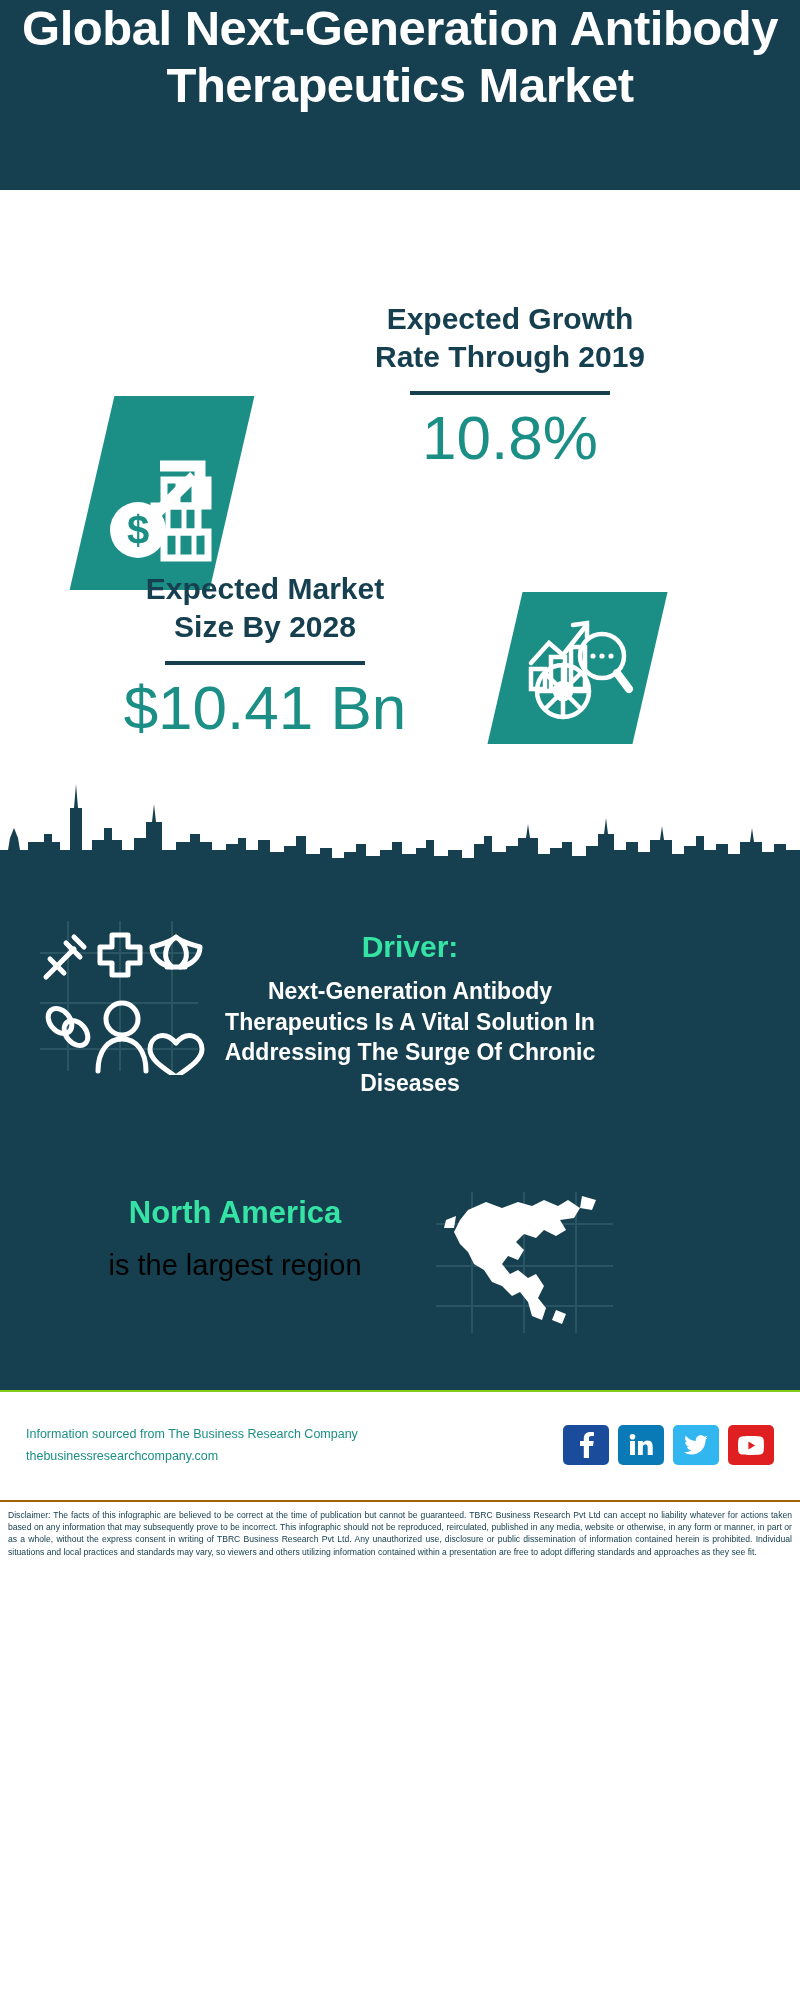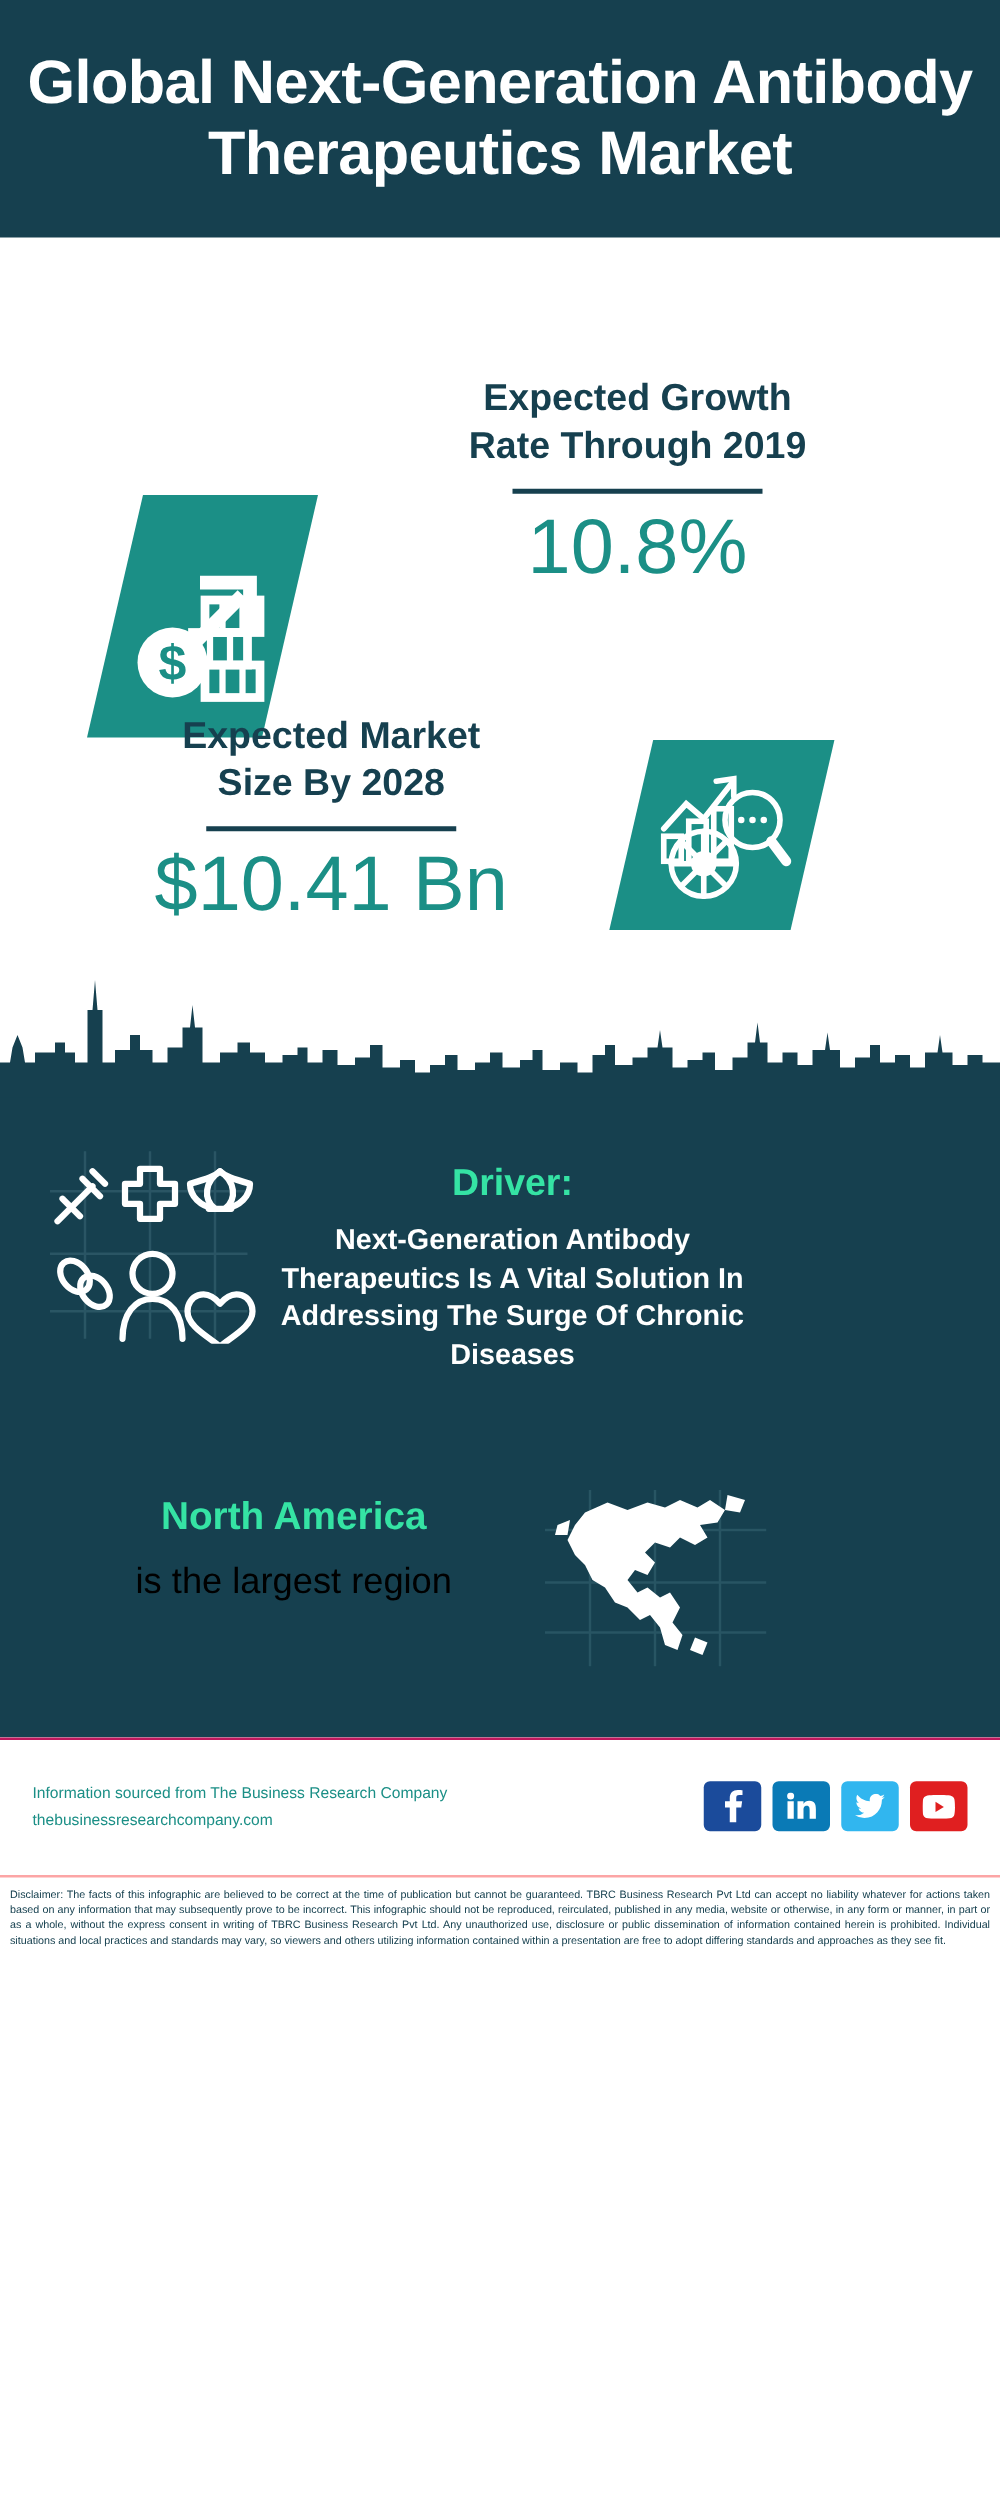--- a/index.html
+++ b/index.html
@@ -9,21 +9,21 @@
     background:#ffffff;
     overflow:hidden;
     position:relative;
   }
   .page{position:relative;width:800px;height:2000px;overflow:hidden;}
 
   
   .header{
     position:absolute;left:0;top:0;width:800px;height:190px;
     background:#16404f;
-    display:flex;align-items:center;justify-content:center;
+    display:flex;align-items:flex-start;justify-content:center;
     box-sizing:border-box;padding:0 14px;
   }
   .header h1{
     margin:0;color:#ffffff;text-align:center;
     font-size:49px;line-height:1.16;font-weight:bold;
     letter-spacing:-0.5px;
   }
 
   
   .white-area{
@@ -88,21 +88,21 @@
   .region-sub{
     color:#000000;font-size:29px;line-height:1.26;margin:1px;
   }
 
   .med-icons{position:absolute;left:30px;top:915px;width:175px;height:160px;}
   .map-box{position:absolute;left:432px;top:1190px;width:185px;height:145px;}
 
   
   .footer{
     position:absolute;left:0;top:1390px;width:800px;height:110px;
-    background:#ffffff;border-top:2px solid #be185d;
+    background:#ffffff;border-top:2px solid #84cc16;
     box-sizing:border-box;
   }
   .footer-inner{
     position:absolute;left:0;top:0;width:800px;height:106px;
     display:flex;align-items:center;justify-content:space-between;
     padding:0 26px;box-sizing:border-box;
   }
   .src-lines{display:flex;flex-direction:column;gap:7px;}
   .src-line{color:#1b8f86;font-size:12.5px;line-height:1.2;}
   .socials{display:flex;gap:9px;align-items:center;}
@@ -111,21 +111,21 @@
     display:flex;align-items:center;justify-content:center;
     color:#fff;font-weight:bold;
   }
   .s-fb{background:#1b4b9b;}
   .s-li{background:#0a7ab6;}
   .s-tw{background:#31b6ef;}
   .s-yt{background:#e01f20;}
 
   .disclaimer{
     position:absolute;left:0;top:1500px;width:800px;height:500px;
-    background:#ffffff;border-top:2px solid #fca5a5;
+    background:#ffffff;border-top:2px solid #a16207;
     box-sizing:border-box;padding:7px 8px 0 8px;
   }
   .disclaimer p{
     margin:0;color:#16404f;font-size:8.6px;line-height:1.42;
     text-align:justify;
   }
 </style>
 </head>
 <body>
 

